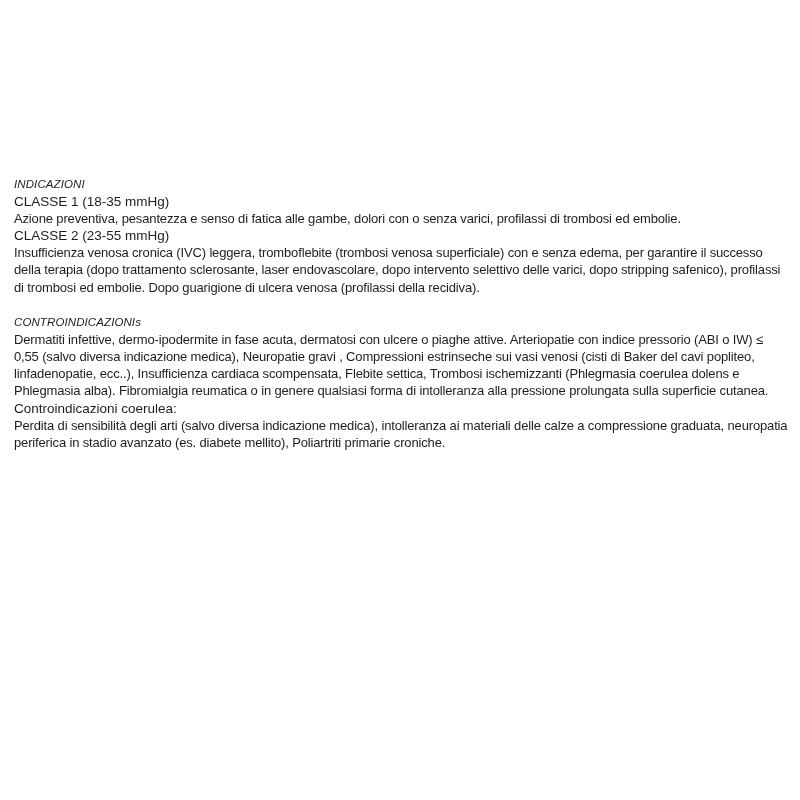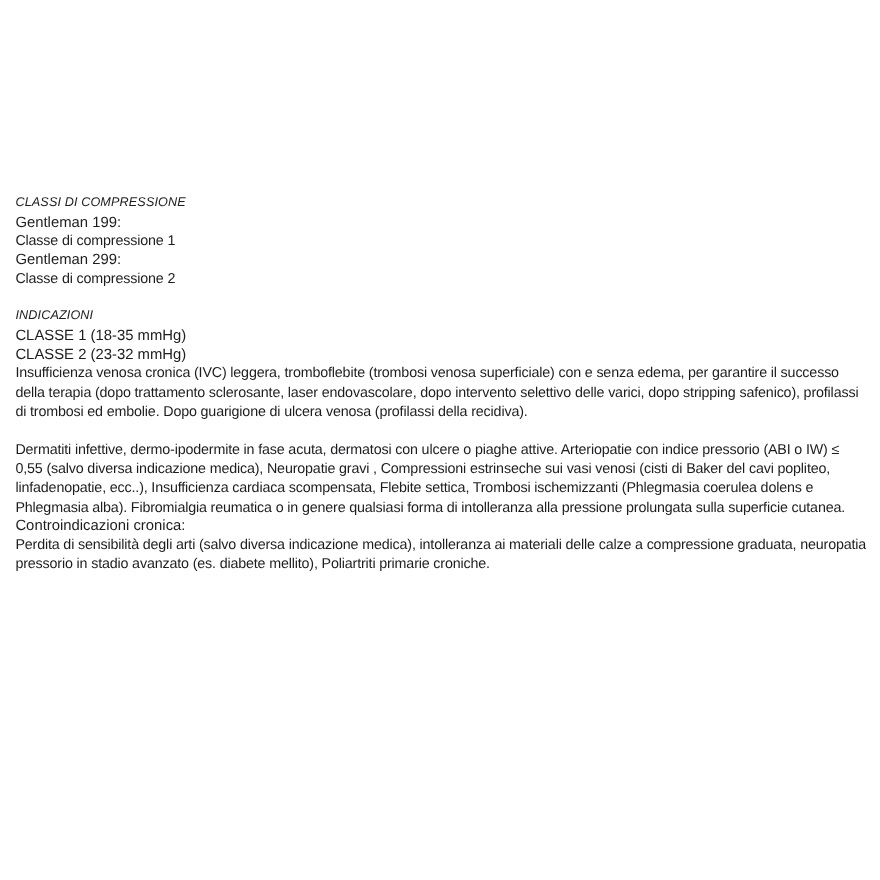--- a/index.html
+++ b/index.html
@@ -47,34 +47,29 @@
   }
   .gap-top {
     margin-top: 16px;
   }
 </style>
 </head>
 <body>
 
 <main class="doc">
 
-  <section class="section">
-    <h2 class="sec-heading">CLASSI DI COMPRESSIONE</h2>
-    <h3 class="entry-label">Gentleman 199:</h3>
-    <p class="entry-text">Classe di compressione 1</p>
-    <h3 class="entry-label">Gentleman 299:</h3>
-    <p class="entry-text">Classe di compressione 2</p>
-  </section>
 
   <section class="section">
     <h2 class="sec-heading">INDICAZIONI</h2>
     <h3 class="entry-label">CLASSE 1 (18-35 mmHg)</h3>
-    <h3 class="entry-label">CLASSE 2 (23-32 mmHg)</h3>
+    <p class="entry-text">Azione preventiva, pesantezza e senso di fatica alle gambe, dolori con o senza varici, profilassi di trombosi ed embolie.</p>
+    <h3 class="entry-label">CLASSE 2 (23-55 mmHg)</h3>
     <p class="entry-text">Insufficienza venosa cronica (IVC) leggera, tromboflebite (trombosi venosa superficiale) con e senza edema, per garantire il successo della terapia (dopo trattamento sclerosante, laser endovascolare, dopo intervento selettivo delle varici, dopo stripping safenico), profilassi di trombosi ed embolie. Dopo guarigione di ulcera venosa (profilassi della recidiva).</p>
   </section>
 
   <section class="section">
+    <h2 class="sec-heading">CONTROINDICAZIONIs</h2>
     <p class="entry-text">Dermatiti infettive, dermo-ipodermite in fase acuta, dermatosi con ulcere o piaghe attive. Arteriopatie con indice pressorio (ABI o IW) ≤ 0,55 (salvo diversa indicazione medica), Neuropatie gravi , Compressioni estrinseche sui vasi venosi (cisti di Baker del cavi popliteo, linfadenopatie, ecc..), Insufficienza cardiaca scompensata, Flebite settica, Trombosi ischemizzanti (Phlegmasia coerulea dolens e Phlegmasia alba). Fibromialgia reumatica o in genere qualsiasi forma di intolleranza alla pressione prolungata sulla superficie cutanea.</p>
-    <h3 class="entry-label gap-top">Controindicazioni cronica:</h3>
-    <p class="entry-text">Perdita di sensibilità degli arti (salvo diversa indicazione medica), intolleranza ai materiali delle calze a compressione graduata, neuropatia pressorio in stadio avanzato (es. diabete mellito), Poliartriti primarie croniche.</p>
+    <h3 class="entry-label gap-top">Controindicazioni coerulea:</h3>
+    <p class="entry-text">Perdita di sensibilità degli arti (salvo diversa indicazione medica), intolleranza ai materiali delle calze a compressione graduata, neuropatia periferica in stadio avanzato (es. diabete mellito), Poliartriti primarie croniche.</p>
   </section>
 
 </main>
 
 </body></html>

